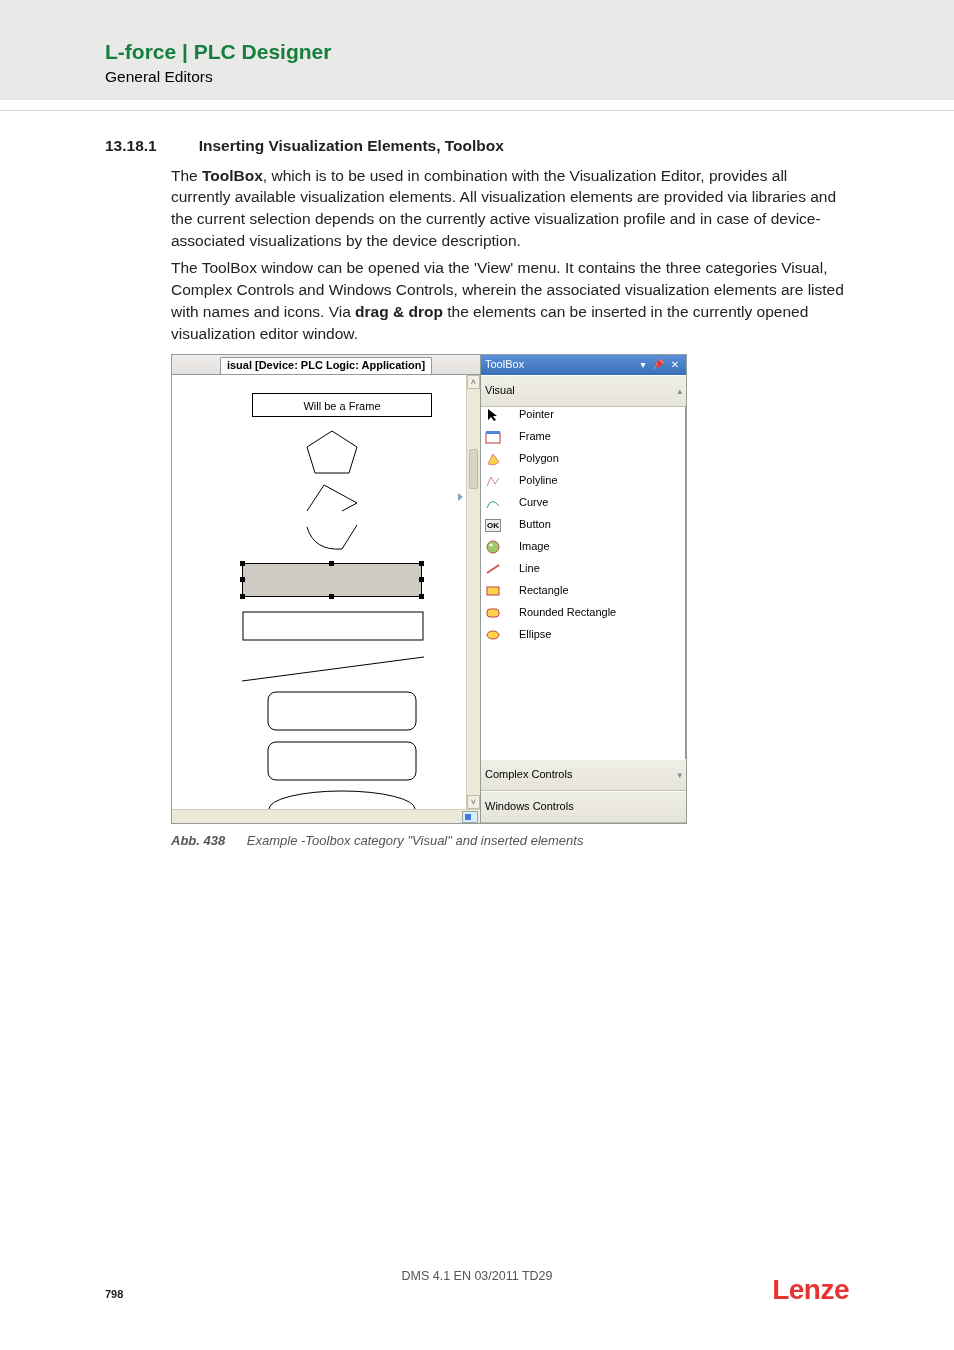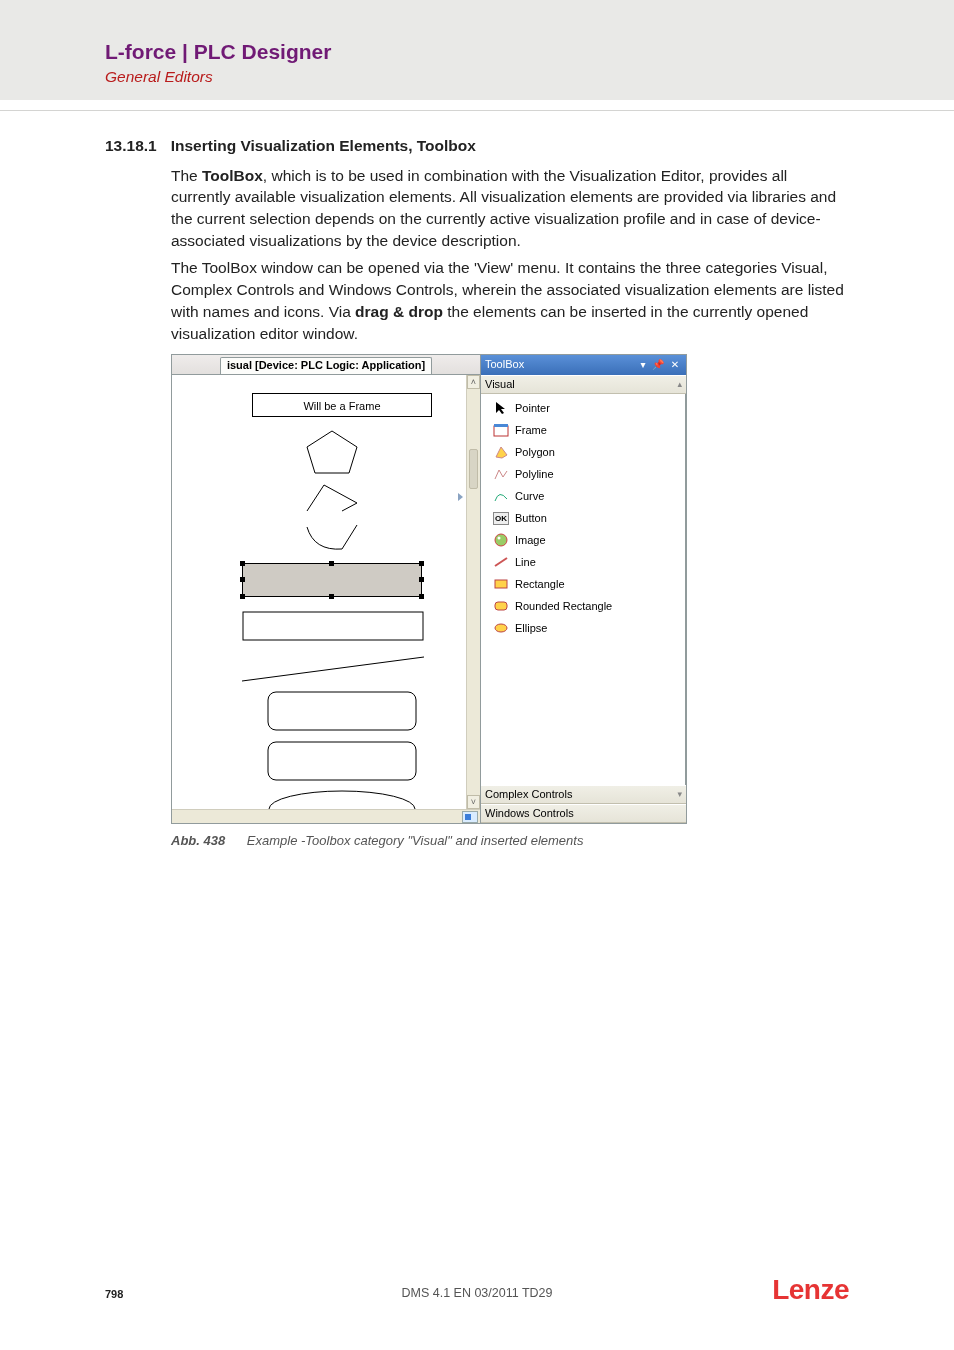--- a/index.html
+++ b/index.html
@@ -1,24 +1,24 @@
 <!DOCTYPE html>
 <html><head>
 <meta charset="utf-8">
 <style>
   * { box-sizing: border-box; margin: 0; padding: 0; }
   html, body { width: 954px; height: 1350px; font-family: "Segoe UI", Arial, sans-serif; color: #222; }
   .page { width: 954px; height: 1350px; position: relative; background: #fff; }
   .top-band { background: #e9e9e7; padding: 40px 0 14px 0; }
   .top-inner { width: 740px; margin-left: 105px; }
-  .doc-title { font-size: 21px; font-weight: 700; color: #701a75; }
-  .doc-sub { font-size: 15.5px; color: #b91c1c; margin-top: 4px; font-style: italic; }
+  .doc-title { font-size: 21px; font-weight: 700; color: #15803d; }
+  .doc-sub { font-size: 15.5px; color: #000000; margin-top: 4px; }
   .rule { height: 1px; background: #d4d4d2; margin-top: 10px; }
   .body { margin-top: 24px; margin-left: 105px; width: 740px; font-size: 15.5px; line-height: 1.4; }
-  .sec-head { display: flex; gap: 14px; font-weight: 700; font-size: 15.5px; margin-bottom: 8px; }
+  .sec-head { display: flex; gap: 42px; font-weight: 700; font-size: 15.5px; margin-bottom: 8px; }
   .para { margin-left: 66px; margin-bottom: 6px; }
   .bold { font-weight: 700; }
   .figure-caption { margin-left: 66px; font-style: italic; font-size: 13px; color: #555; margin-top: 8px; }
   .figure-caption .abb { font-weight: 600; font-style: italic; margin-right: 18px; }
 
   
   .shot { margin-left: 66px; margin-top: 10px; width: 516px; height: 470px; border: 1px solid #919b9c; background: #fff; display: flex; font-family: Tahoma, Arial, sans-serif; font-size: 11px; color: #000; }
   .shot .left { flex: 1 1 auto; position: relative; border-right: 1px solid #919b9c; overflow: hidden; }
   .shot .right { width: 205px; display: flex; flex-direction: column; }
 
@@ -40,29 +40,29 @@
   .frame-label { position: absolute; left: 80px; top: 18px; width: 180px; height: 24px; border: 1px solid #000; background: #fff; text-align: center; line-height: 24px; }
   .shape { position: absolute; }
   .rect-sel { position: absolute; left: 70px; top: 188px; width: 180px; height: 34px; background: #cfcbc4; border: 1px solid #000; }
   .handle { position: absolute; width: 5px; height: 5px; background: #000; }
   .expand-tri { position: absolute; left: 286px; top: 118px; width: 0; height: 0; border-top: 4px solid transparent; border-bottom: 4px solid transparent; border-left: 5px solid #8aa3c2; }
 
   
   .tb-title { height: 20px; background: linear-gradient(#5a90d8, #3a6fb8); color: #fff; display: flex; align-items: center; padding: 0 4px; font-size: 11px; }
   .tb-title .t-icons { margin-left: auto; display: flex; gap: 2px; }
   .tb-title .t-icons span { width: 14px; text-align: center; font-size: 10px; color: #fff; }
-  .cat-head { height: 19px; background: linear-gradient(#f0efe6, #e6e4d8); border-top: 1px solid #fff; border-bottom: 1px solid #c2bfae; display: flex; align-items: center; padding: 0 4px; font-size: 11px; }
+  .cat-head { height: 32px; background: linear-gradient(#f0efe6, #e6e4d8); border-top: 1px solid #fff; border-bottom: 1px solid #c2bfae; display: flex; align-items: center; padding: 0 4px; font-size: 11px; }
   .cat-head .chev { margin-left: auto; font-size: 9px; color: #888; }
   .tb-list { flex: 1 1 auto; background: #fff; overflow: hidden; border-right: 1px solid #919b9c; }
-  .tb-item { height: 22px; display: flex; align-items: flex-end; gap: 2px; padding: 0 8px; }
+  .tb-item { height: 22px; display: flex; align-items: flex-start; gap: 14px; padding: 0 0; }
   .tb-item .ic { width: 24px; height: 16px; display: flex; align-items: center; justify-content: center; }
 
   .footer { position: absolute; bottom: 50px; left: 0; right: 0; height: 40px; }
   .footer .pnum { position: absolute; left: 105px; bottom: 0; font-size: 11px; font-weight: bold; }
-  .footer .mid { position: absolute; left: 0; right: 0; text-align: center; bottom: 0; font-size: 12.5px; color: #555; }
+  .footer .mid { position: absolute; left: 0; right: 0; text-align: center; bottom: 17px; font-size: 12.5px; color: #555; }
   .footer .logo { position: absolute; right: 105px; bottom: -6px; font-size: 28px; font-weight: 800; color: #e63434; font-family: Arial, sans-serif; letter-spacing: -0.5px; }
 </style>
 </head>
 <body>
 <div class="page">
   <div class="top-band">
       <div class="top-inner">
     <div class="doc-title">L-force | PLC Designer</div>
     <div class="doc-sub">General Editors</div>
   </div>

